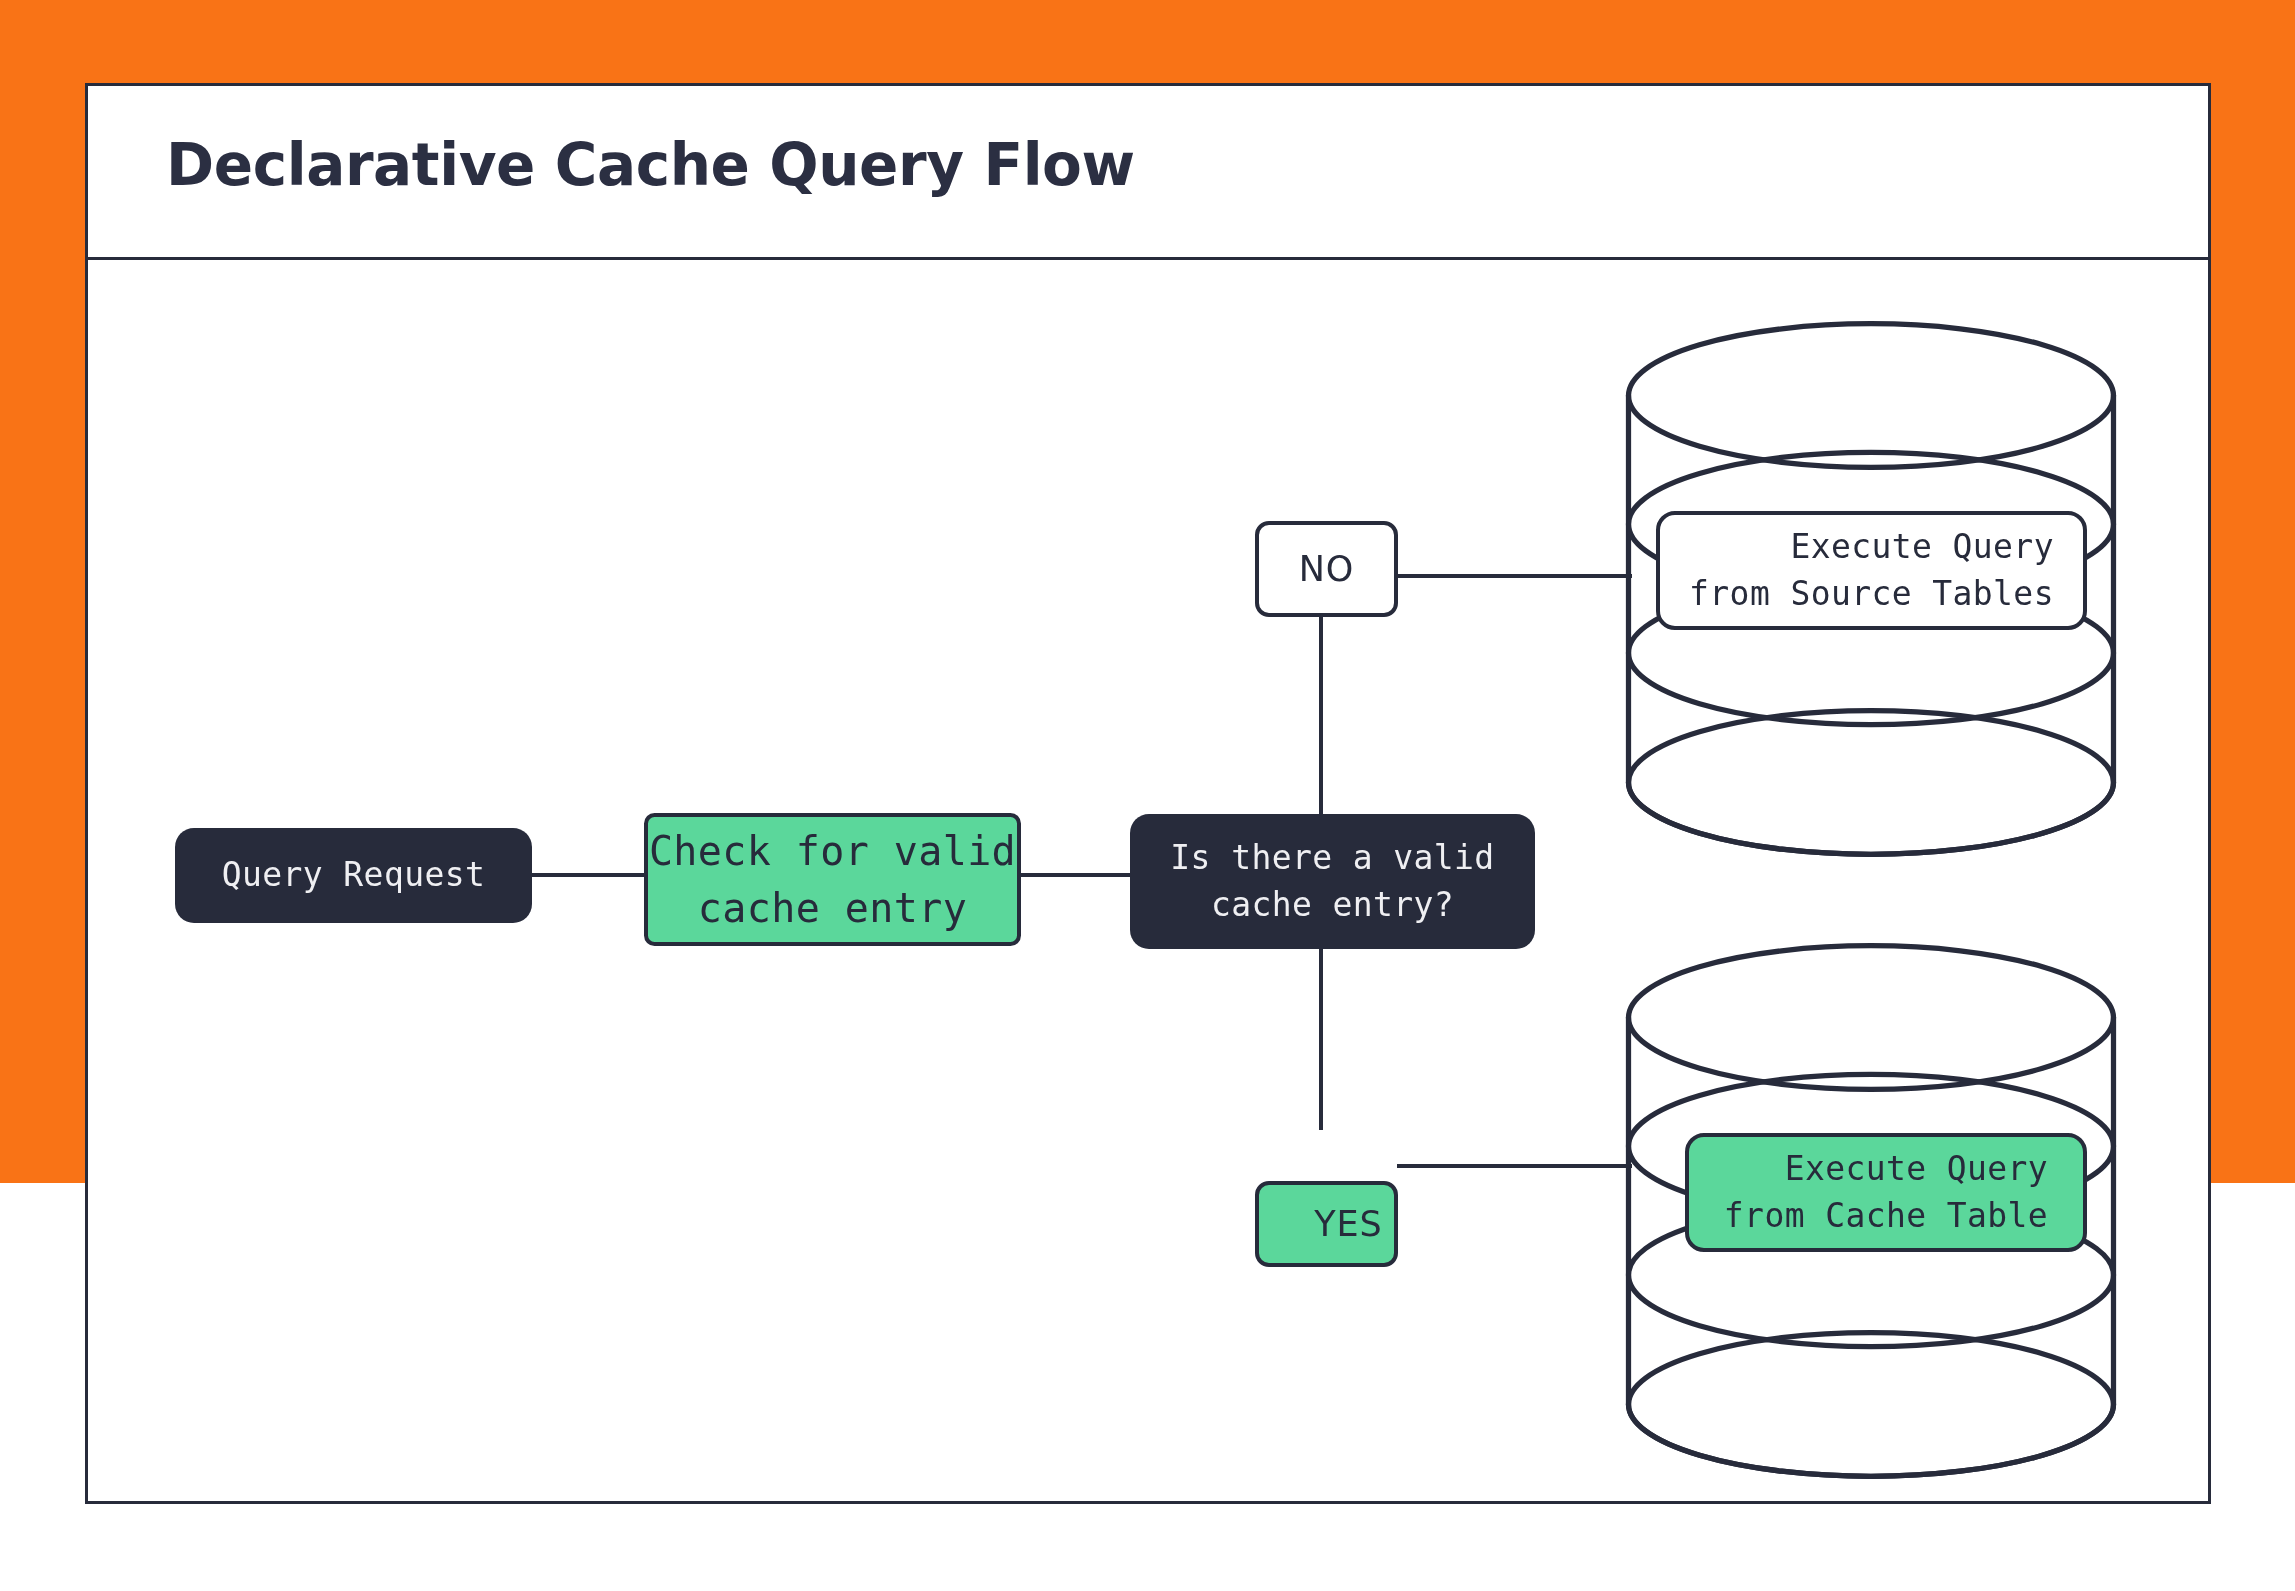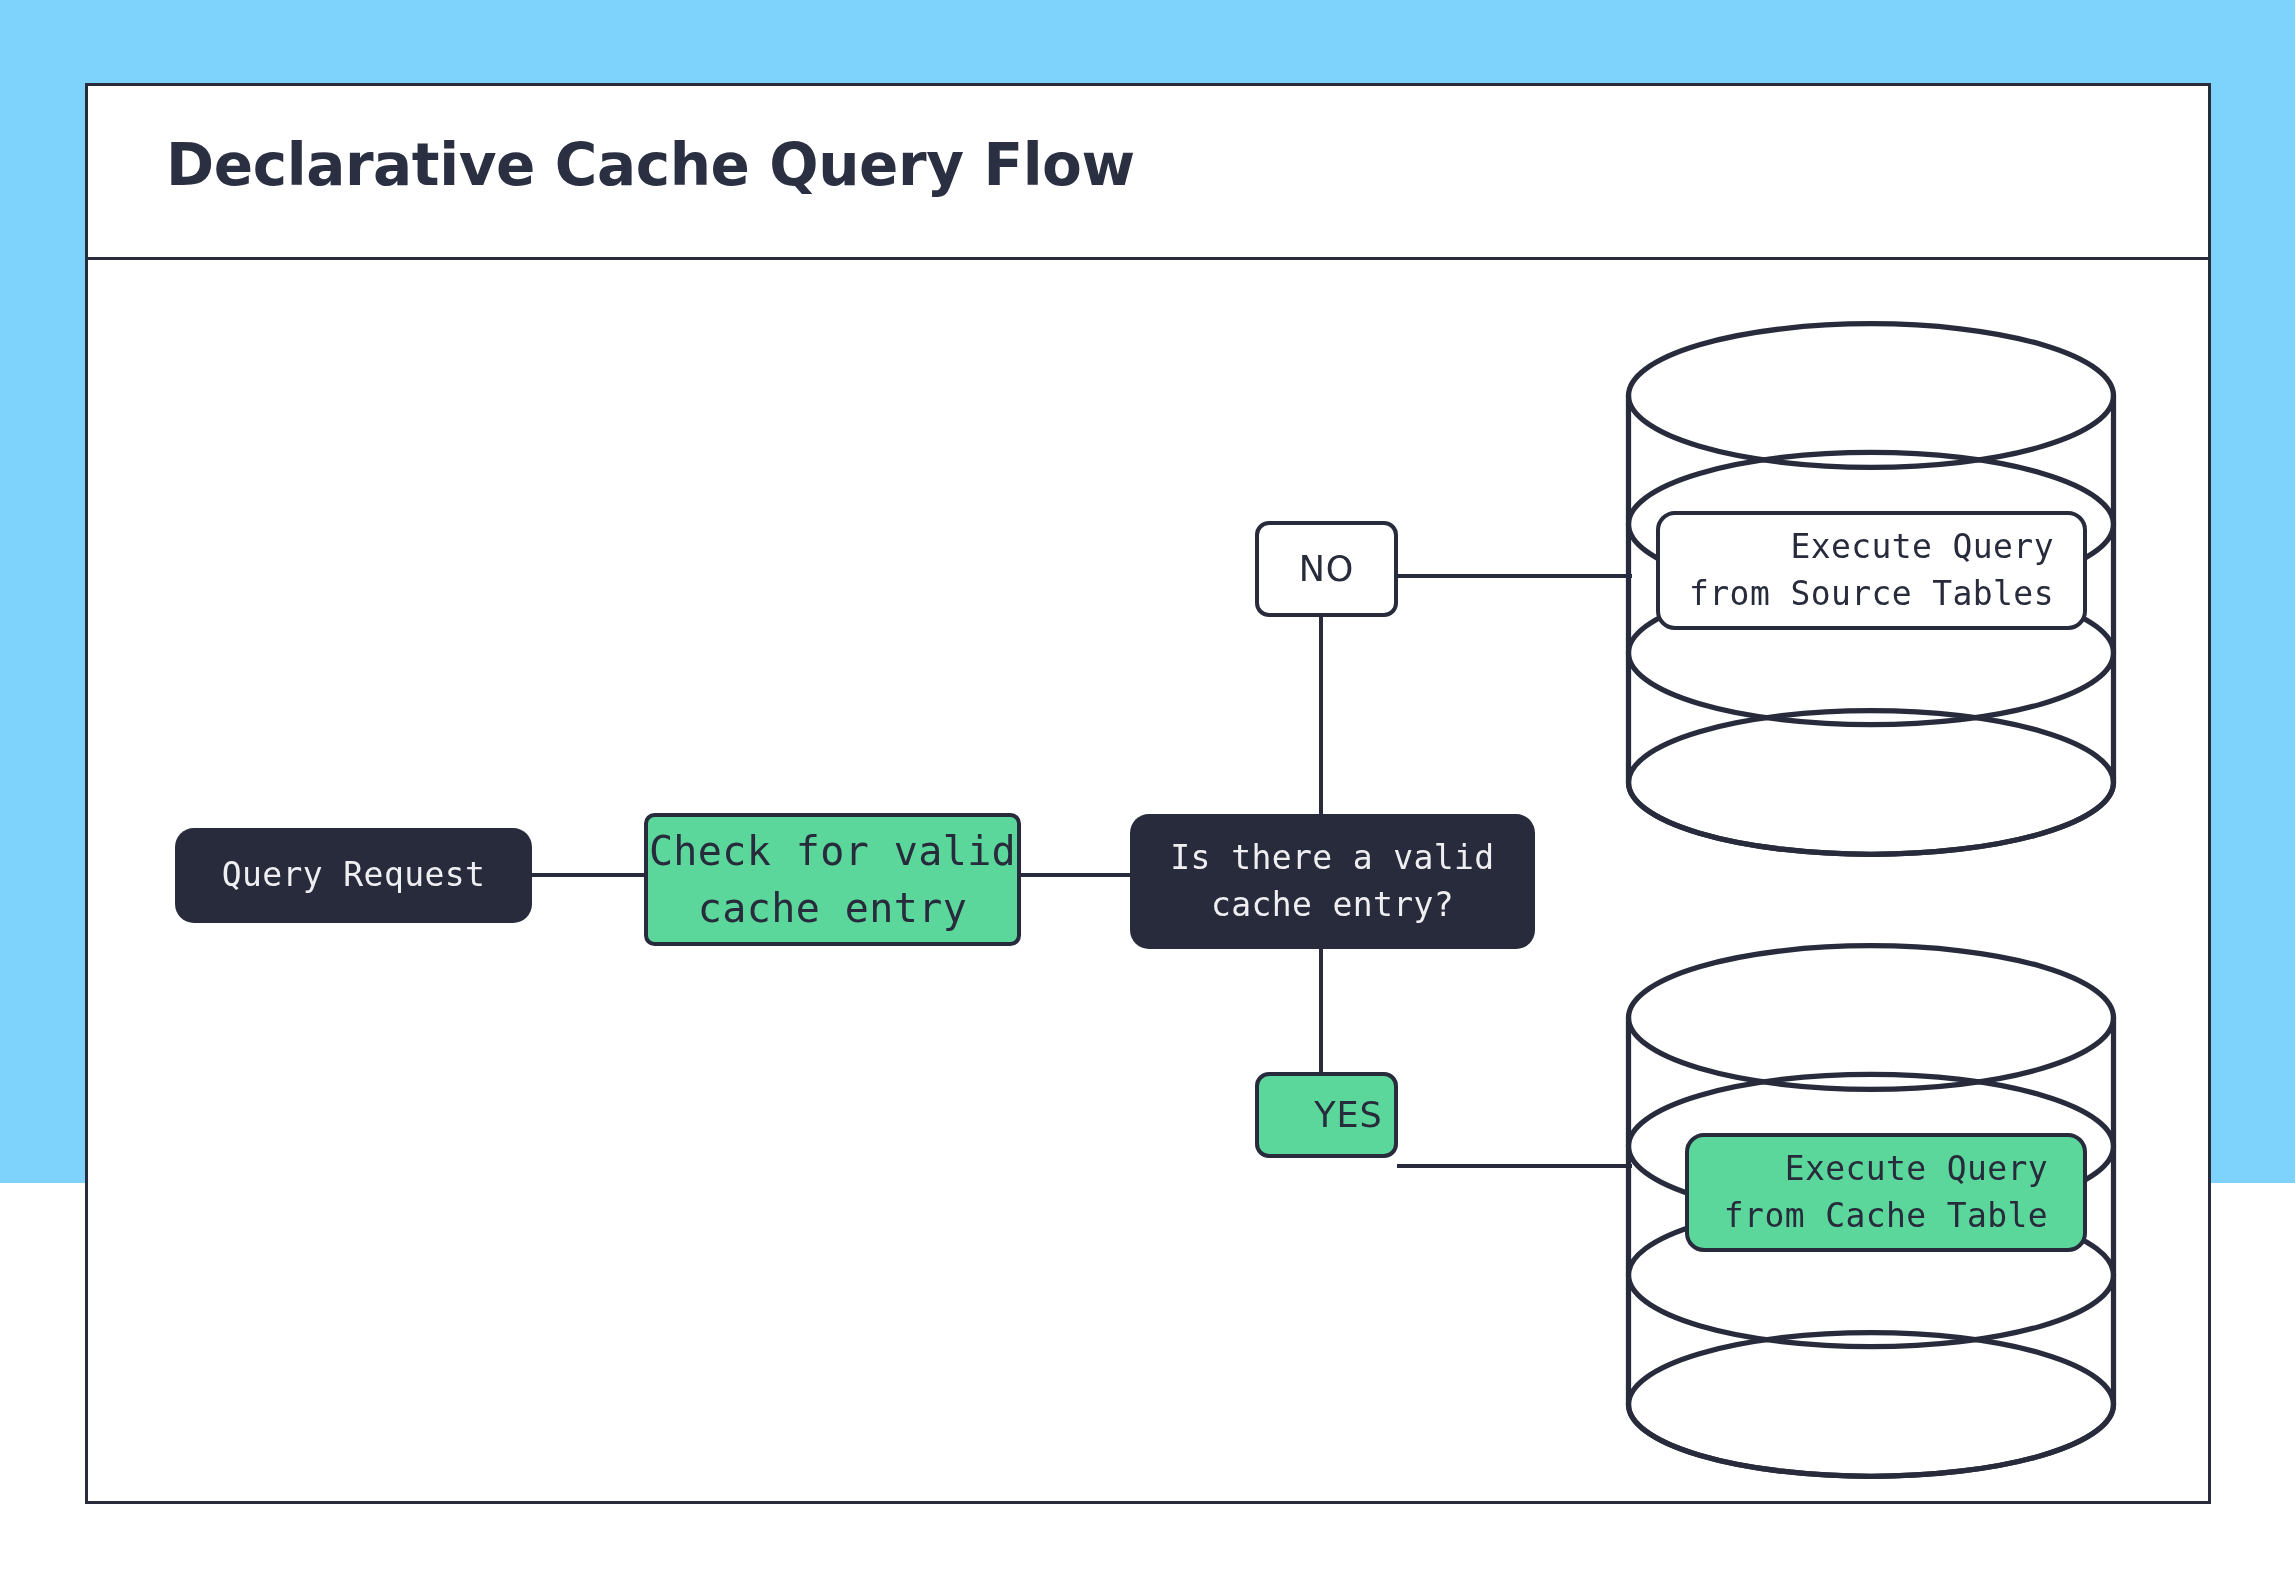--- a/index.html
+++ b/index.html
@@ -11,21 +11,21 @@
     width: 2295px;
     height: 1591px;
     font-family: "DejaVu Sans", sans-serif;
     overflow: hidden;
   }
 
   #stage {
     position: relative;
     width: 2295px;
     height: 1183px;
-    background: #7dd3fc;
+    background: #f97316;
   }
 
   
   .frame {
     position: absolute;
     left: 85px;
     top: 83px;
     width: 2126px;
     height: 1421px;
     border: 3.5px solid #272B3B;
@@ -184,16 +184,16 @@
   <div class="node node-dark" style="left:175px; top:828px; width:357px; height:95px;">Query Request</div>
 
   <div class="node node-green" style="left:644px; top:813px; width:377px; height:133px;">Check for valid
 cache entry</div>
 
   <div class="node node-dark" style="left:1130px; top:814px; width:405px; height:135px;">Is there a valid
 cache entry?</div>
 
   <div class="node node-white chip" style="left:1255px; top:521px; width:143px; height:96px;">NO</div>
 
-  <div class="node node-white chip" style="left:1255px; top:1072px; width:143px; height:86px; background:#5BD79B;padding-left:44px;">YES</div>
+  <div class="node node-white chip" style="left:1255px; top:1181px; width:143px; height:86px; background:#5BD79B;padding-left:44px;">YES</div>
 
 </div>
 
 
 </body></html>

